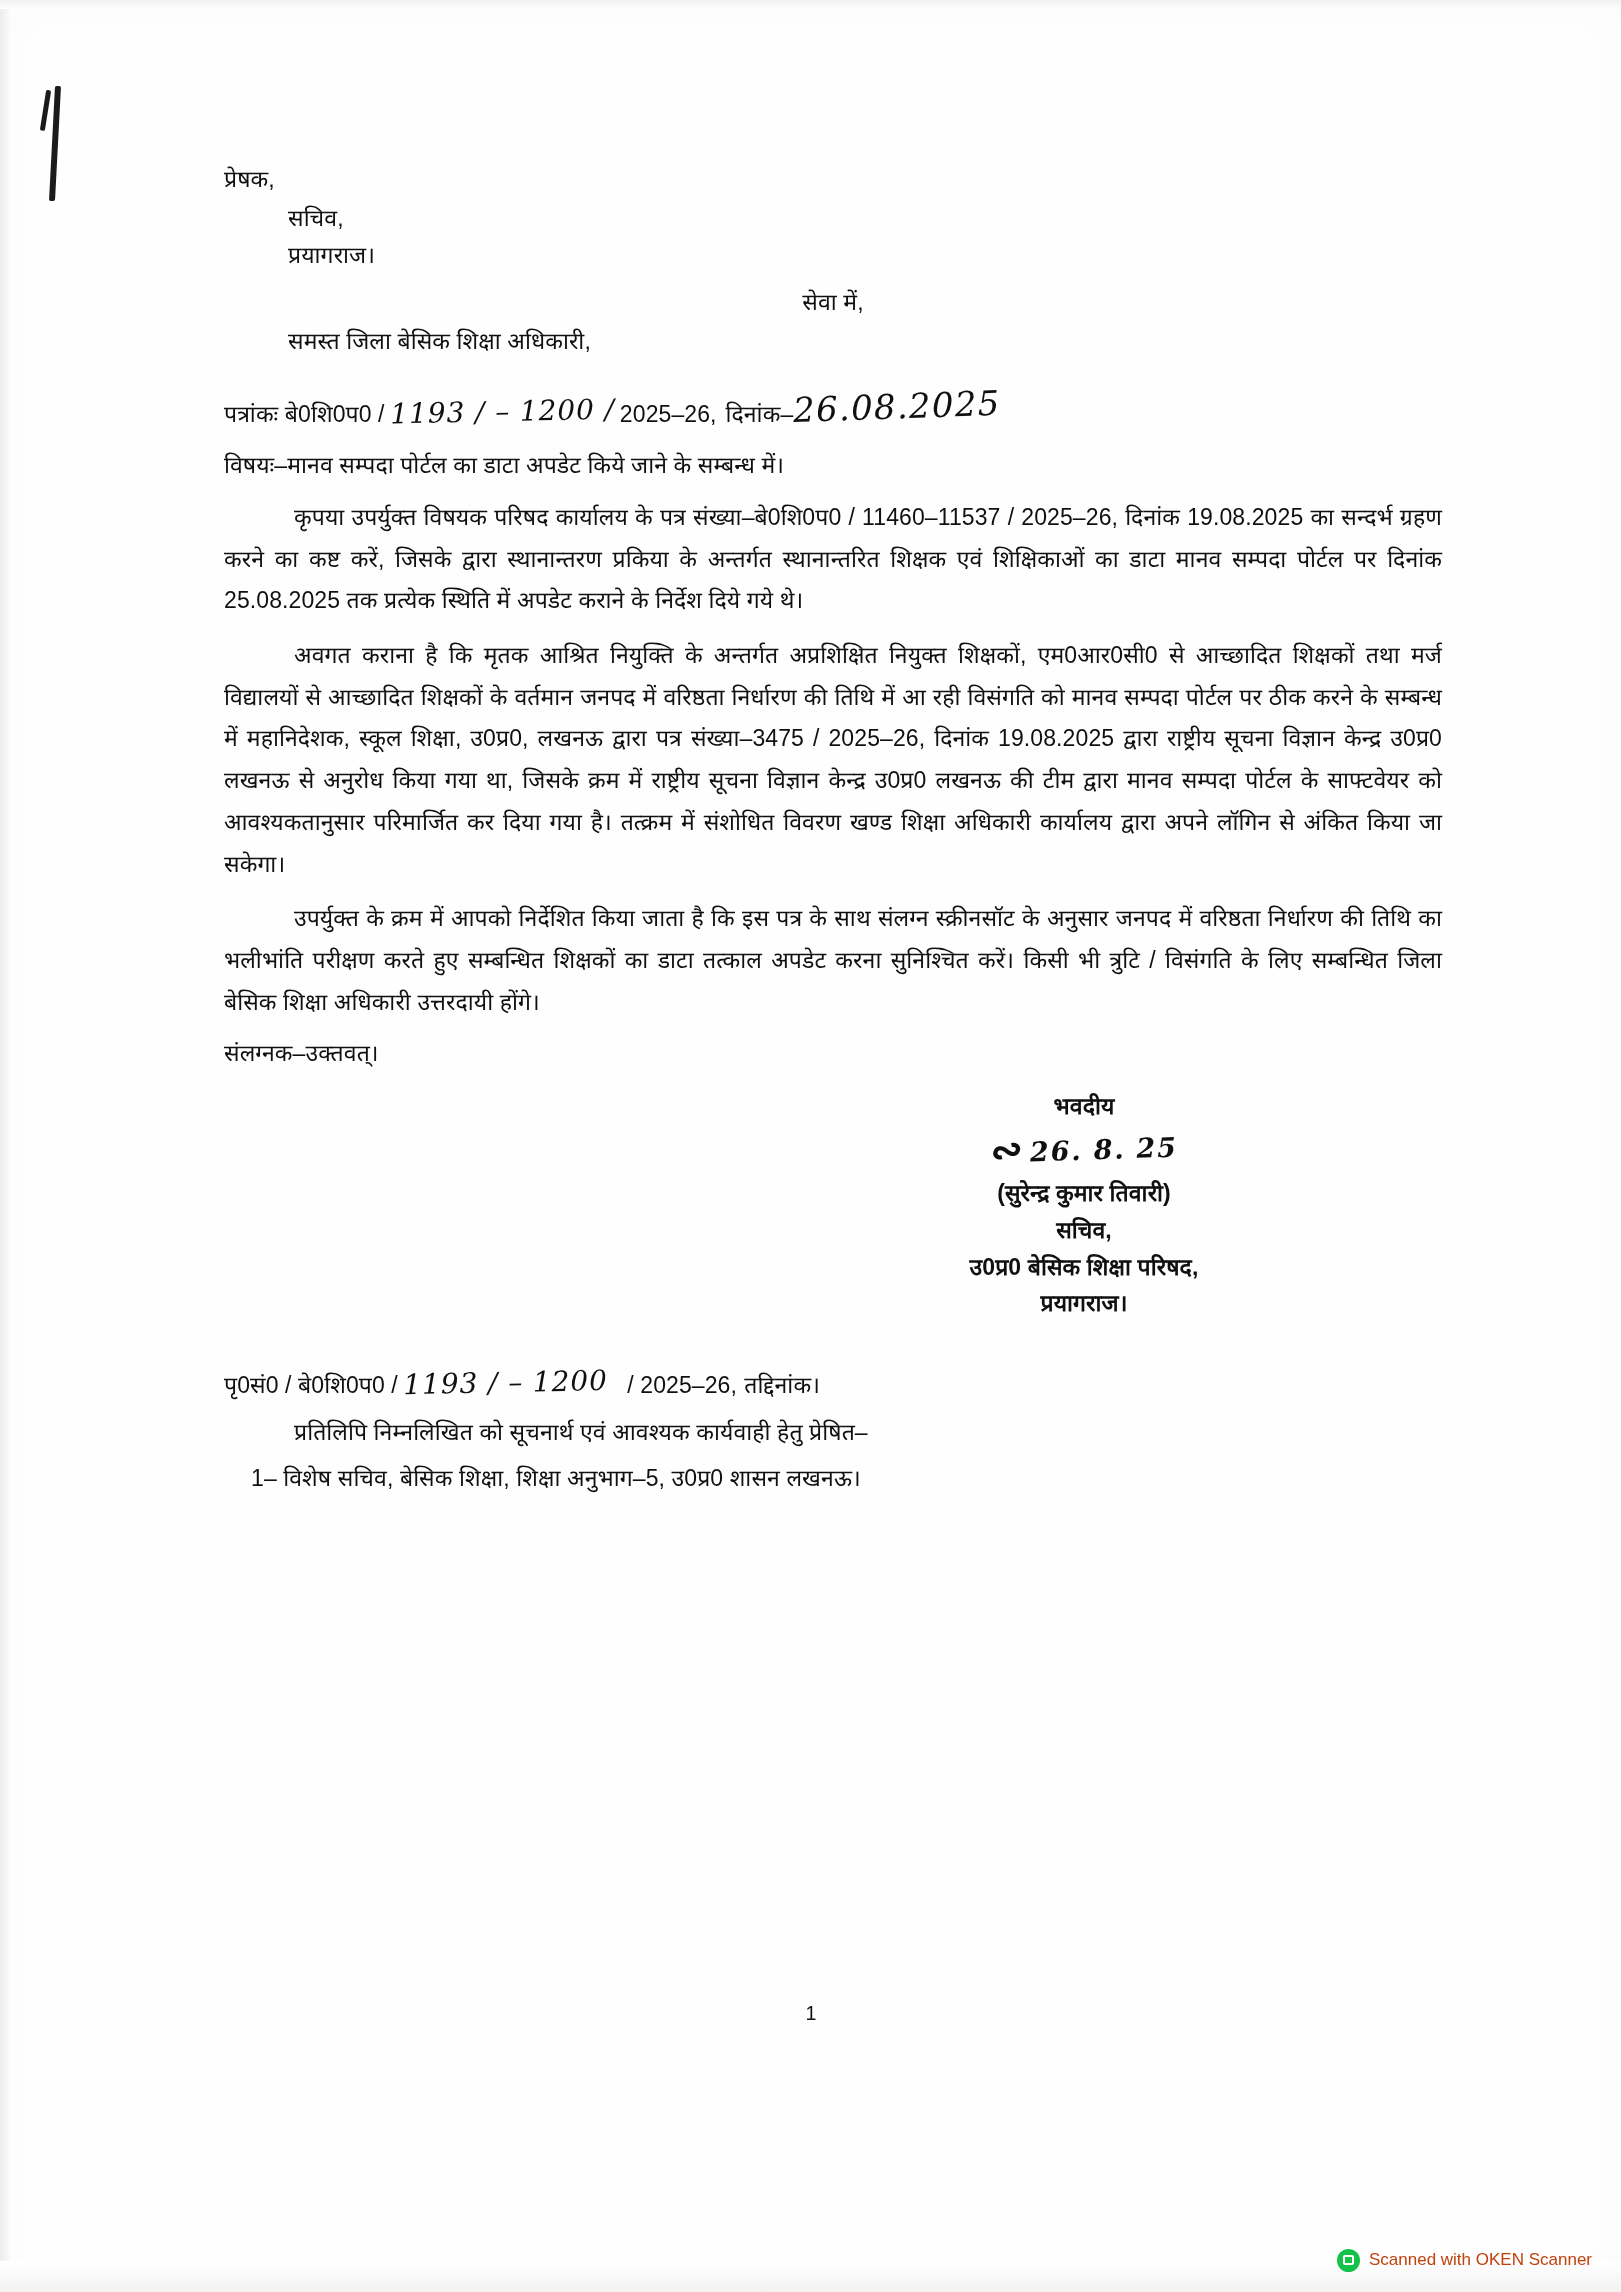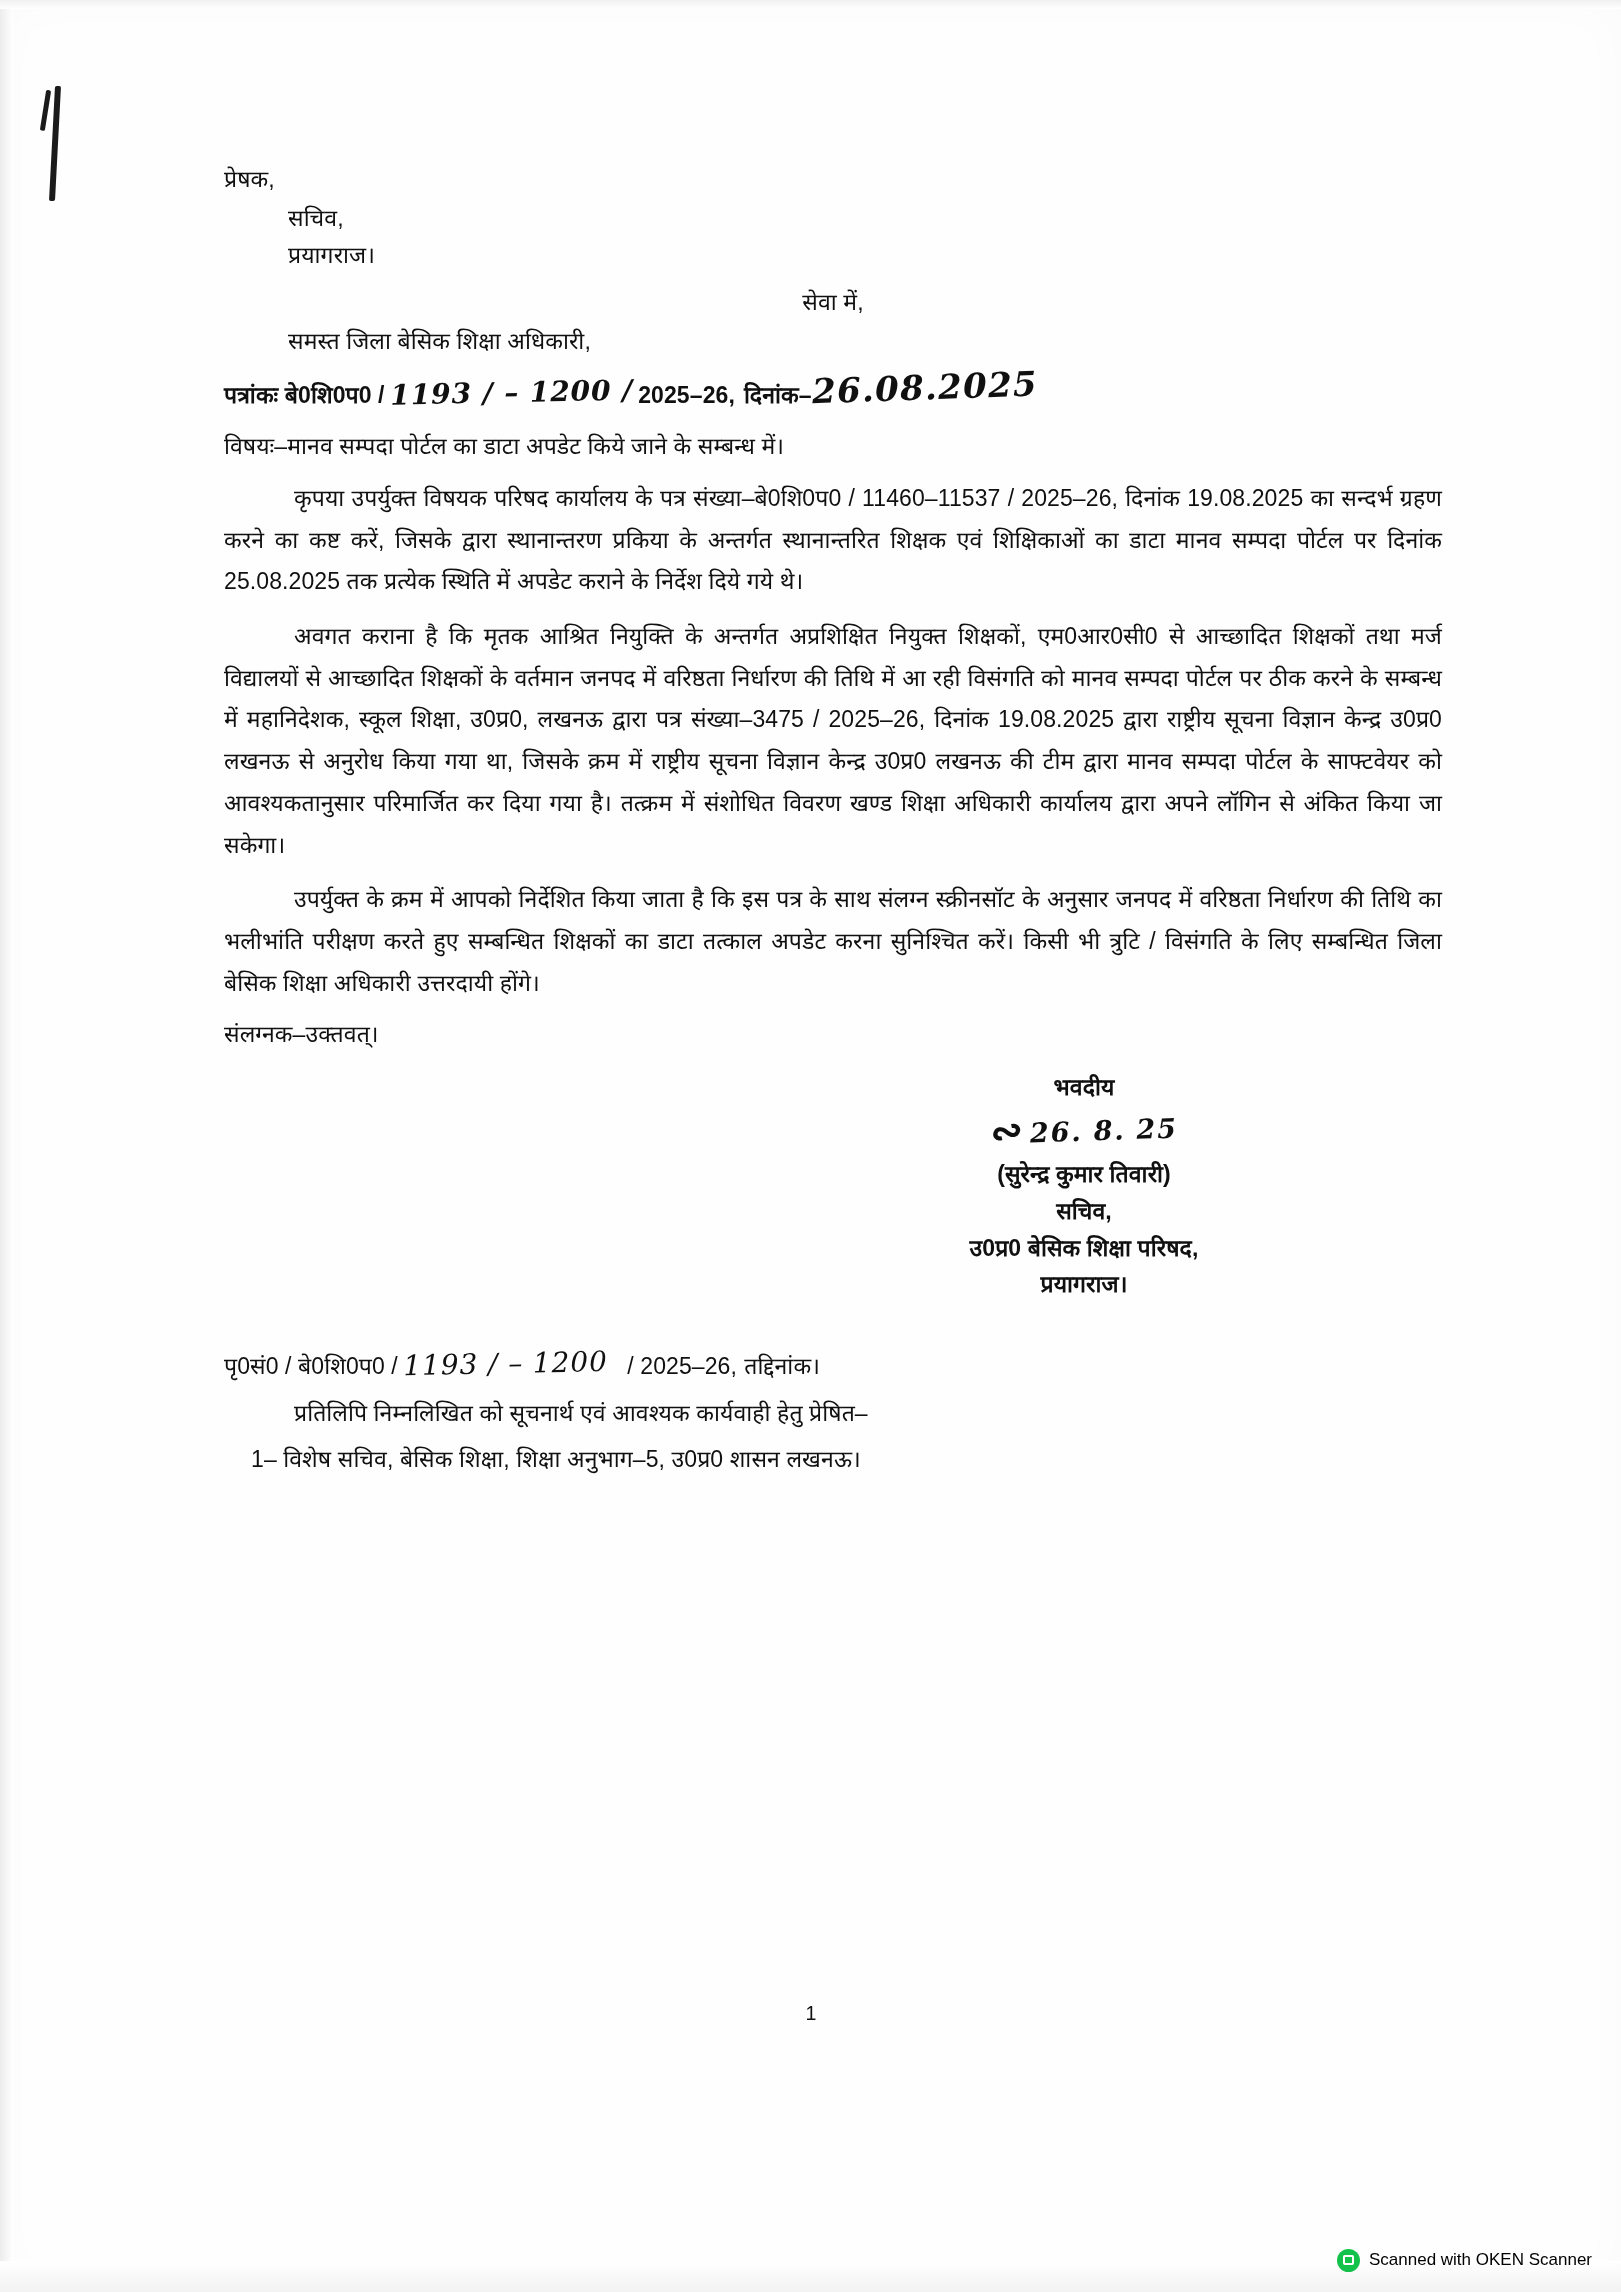--- a/index.html
+++ b/index.html
@@ -89,26 +89,25 @@
     font-weight: 600;
     margin-bottom: 41px;
   }
   .topright div { white-space: nowrap; }
 
   .from-label { margin-bottom: 1.8px; }
   .indent-1 { margin-left: 64px; }
   .to-label { margin-top: 9px; margin-bottom: 1.8px; text-align: center; }
 
   .refline {
-    margin-top: 4px;
+    margin-top: 23px;
     display: flex;
     align-items: baseline;
     flex-wrap: nowrap;
     font-size: 23px;
-    font-weight: bold;
   }
   .hand {
     font-family: "DejaVu Serif", serif;
     font-style: italic;
     font-size: 28px;
     letter-spacing: 0.9px;
     padding: 0 5.4px;
     transform: translateY(-0.9px) rotate(-1.2deg);
     display: inline-block;
     white-space: nowrap;
@@ -181,21 +180,21 @@
   }
 
   .watermark {
     position: absolute;
     right: 30px;
     bottom: 21.5px;
     display: flex;
     align-items: center;
     gap: 9px;
     font-size: 17px;
-    color: #000000;
+    color: #c2410c;
     font-family: "Liberation Sans", sans-serif;
   }
   .watermark .dot {
     width: 23px; height: 23px;
     border-radius: 50%;
     background: #13c24a;
     display: inline-block;
     position: relative;
   }
   .watermark .dot::after {

